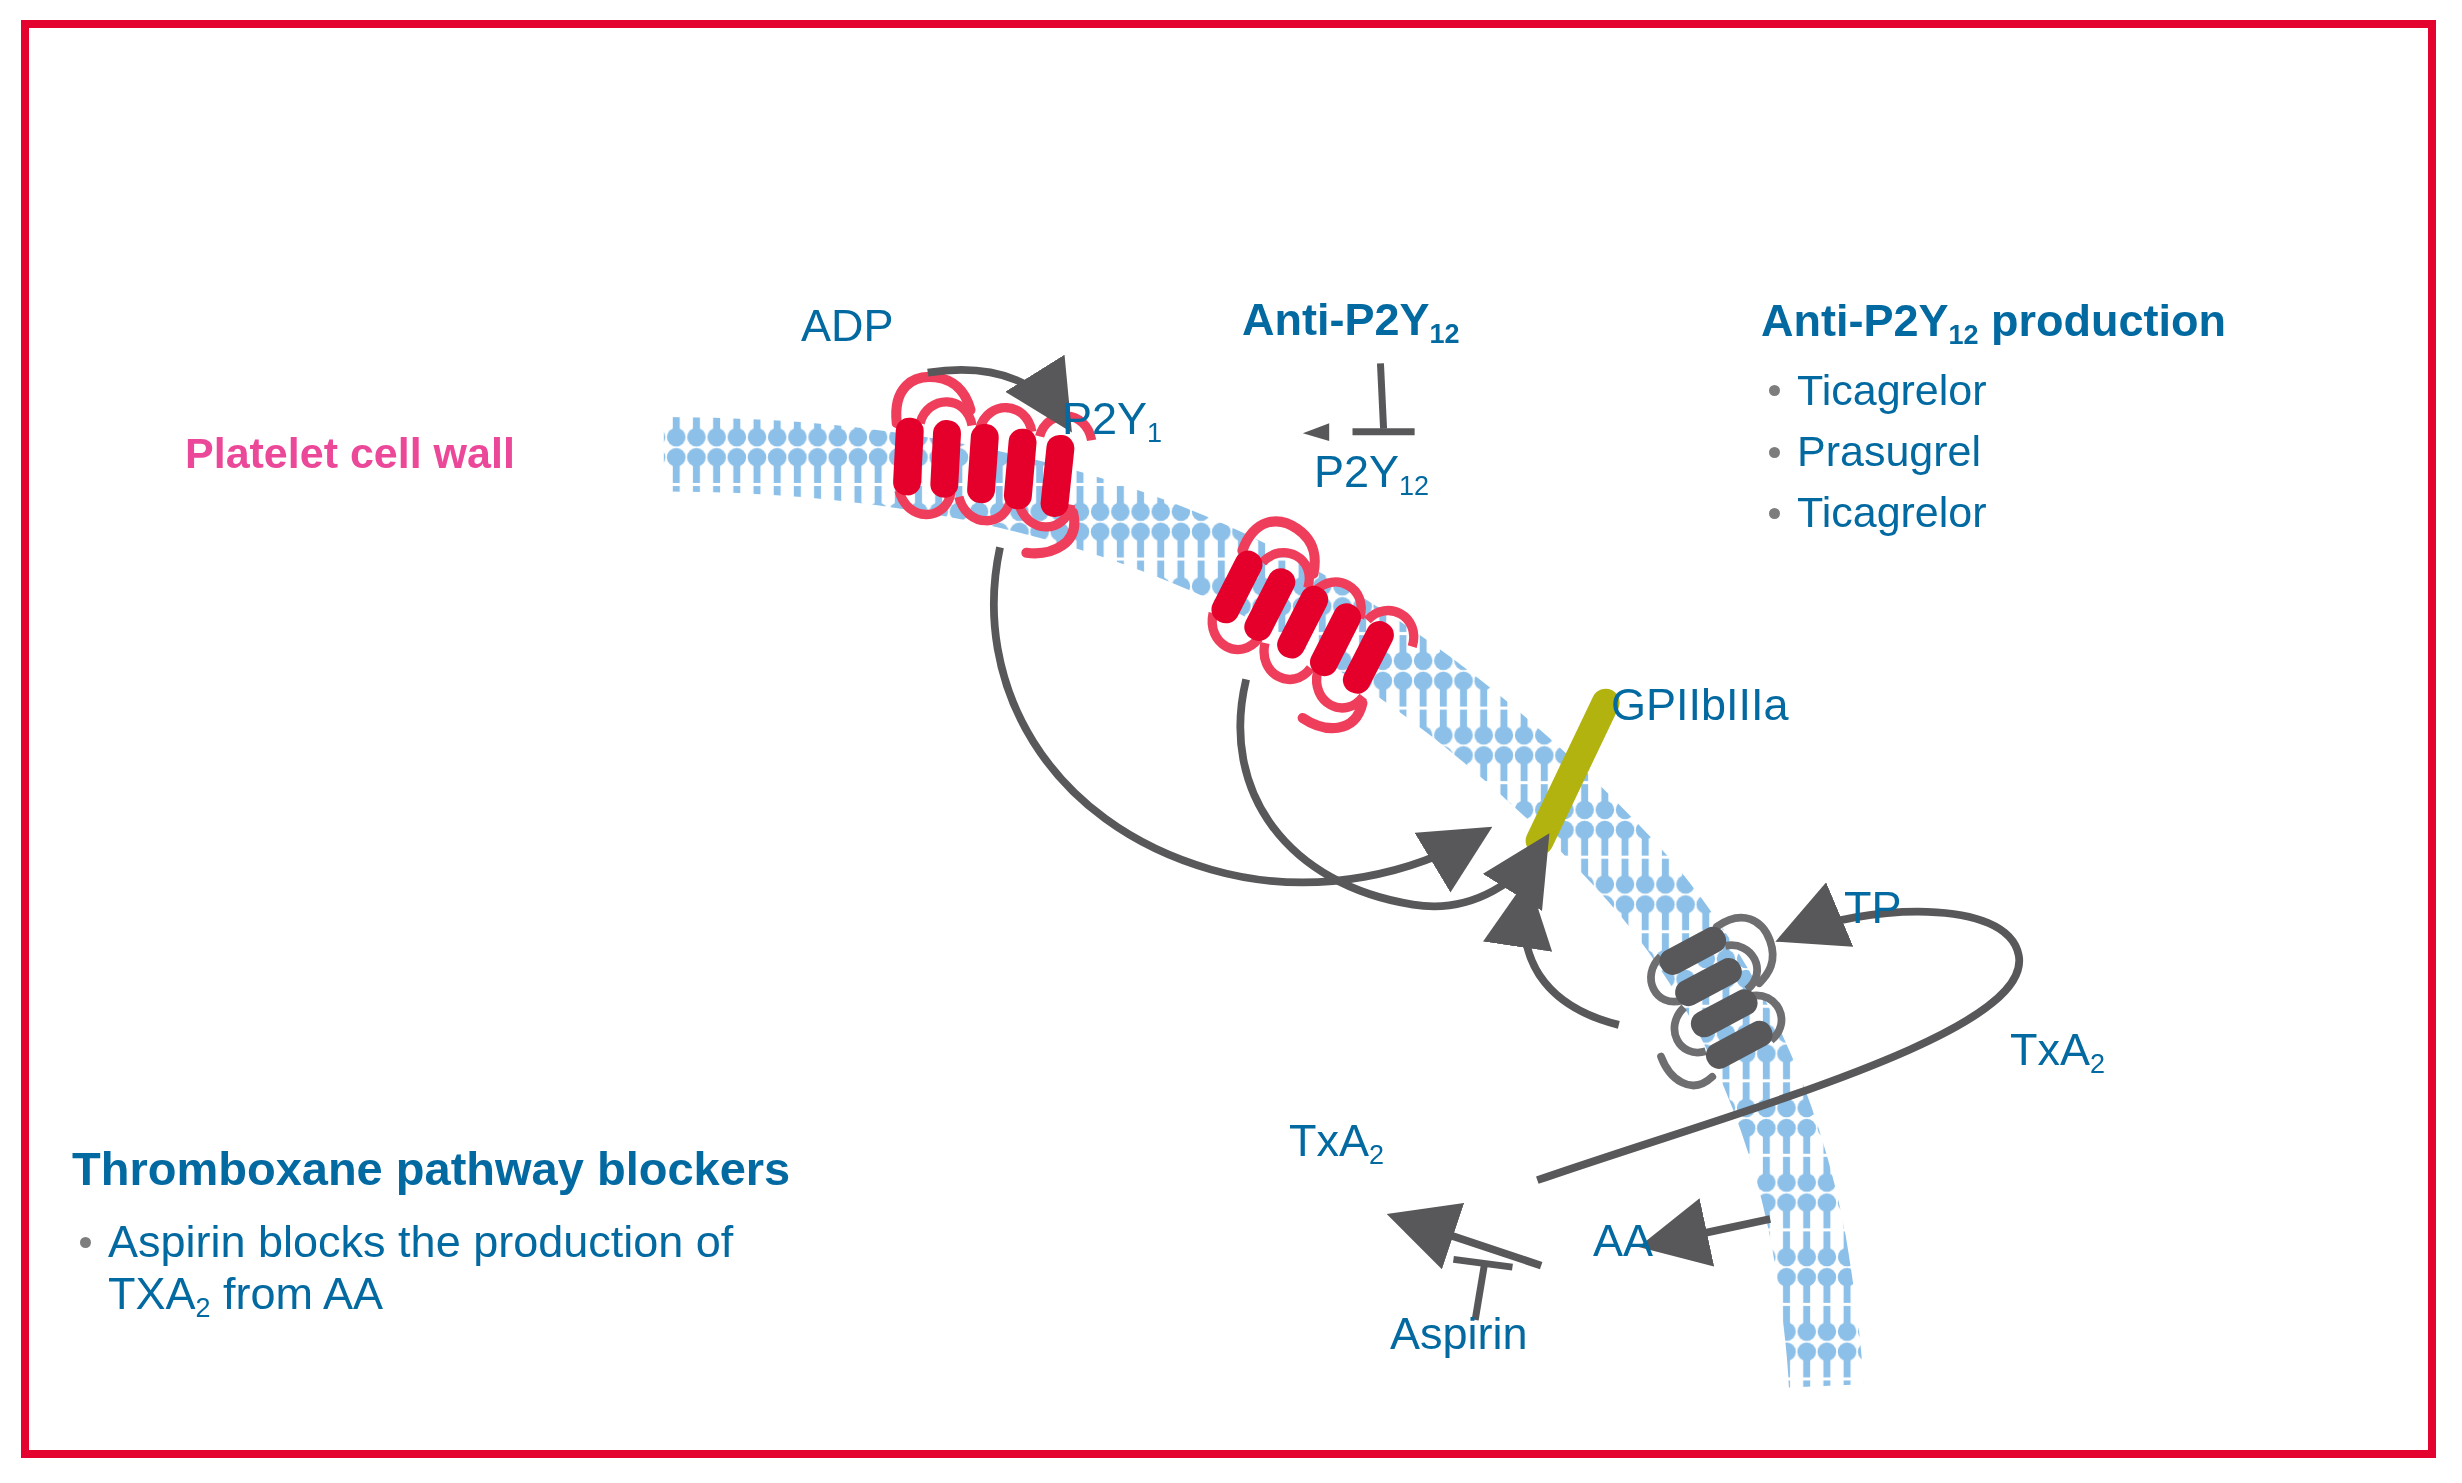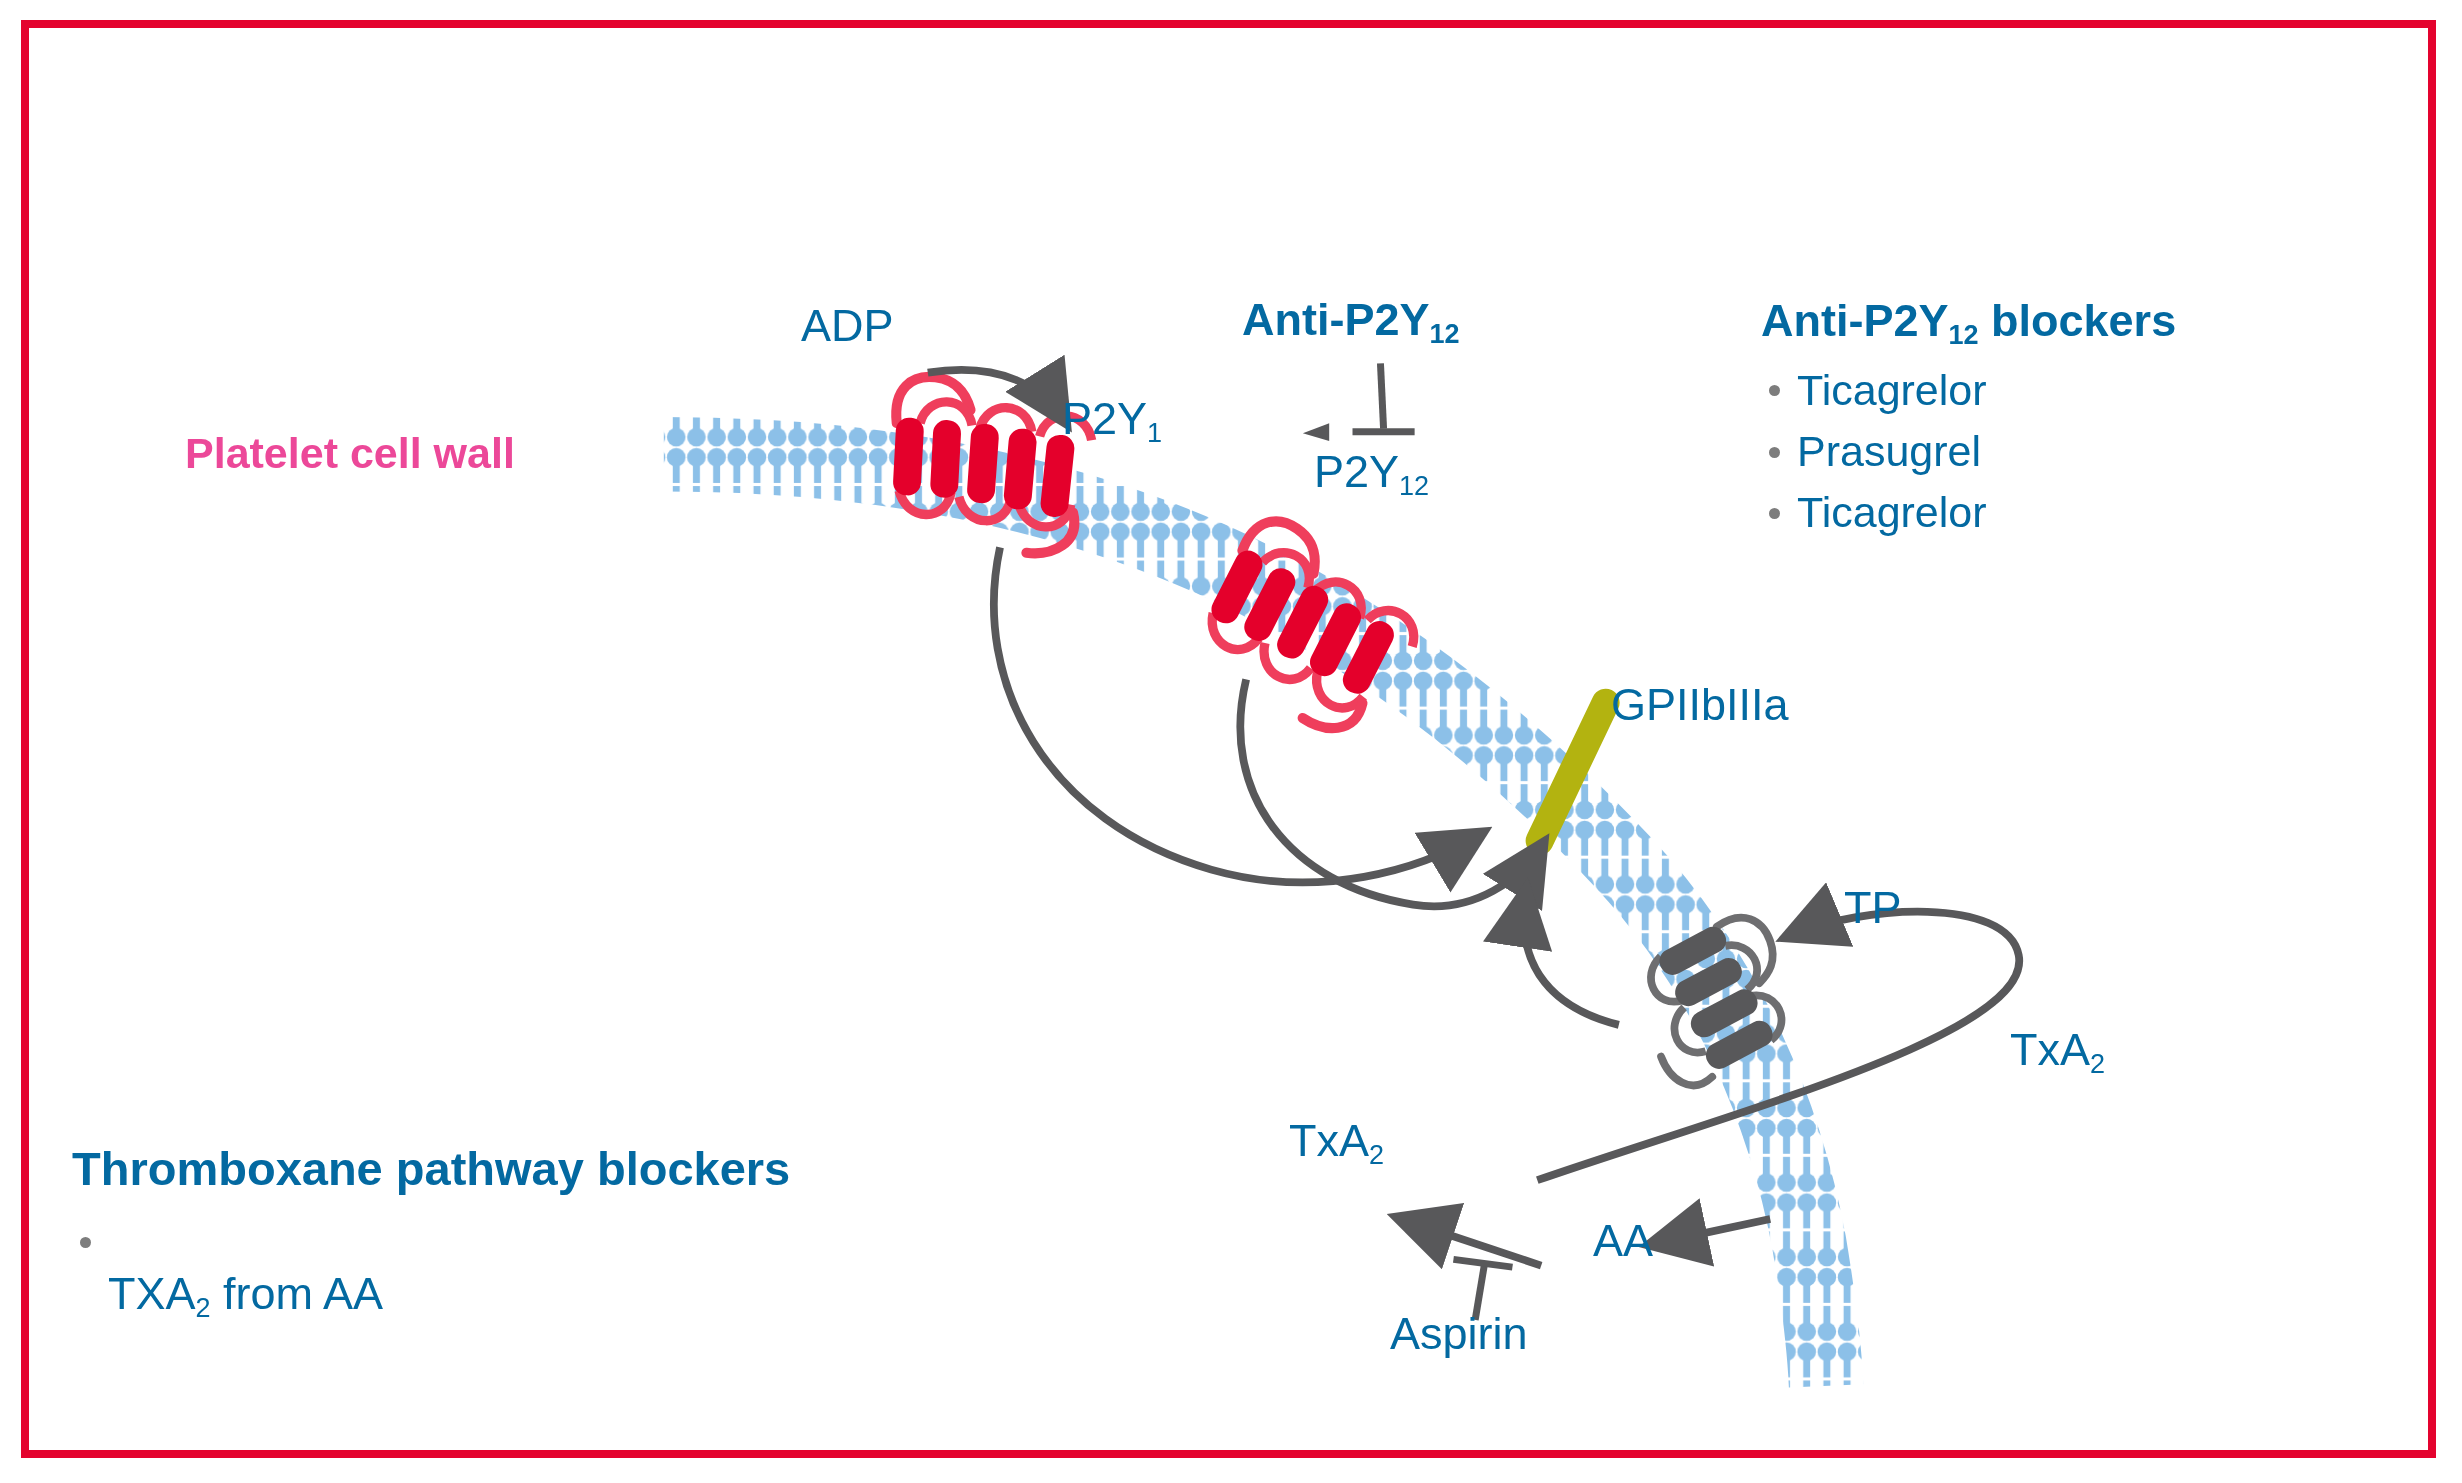--- a/index.html
+++ b/index.html
@@ -171,33 +171,33 @@
   <div class="lbl gray" style="left:1289px;top:1118px;font-size:45px;">
     <span>TxA</span><sub>2</sub>
   </div>
 
   <div class="lbl gray" style="left:1593px;top:1218px;font-size:45px;">AA</div>
 
   <div class="lbl gray" style="left:1390px;top:1311px;font-size:45px;">Aspirin</div>
 
   <div style="position:absolute;left:1761px;top:295px;width:637px;">
     <div class="gray bold" style="font-size:45px;margin-bottom:18.6px;">
-      <span>Anti-P2Y</span><sub>12</sub><span> blockers</span>
+      <span>Anti-P2Y</span><sub>12</sub><span> production</span>
     </div>
     <ul class="bullets gray" style="font-size:43px;">
       <li>Ticagrelor</li>
       <li>Prasugrel</li>
       <li>Ticagrelor</li>
     </ul>
   </div>
 
   <div style="position:absolute;left:72px;top:1141px;width:1087px;">
     <div class="gray bold" style="font-size:47px;margin-bottom:20px;">Thromboxane pathway blockers</div>
     <ul class="bullets gray" style="font-size:45px;">
       <li>
-        <br>
+        <span>Aspirin blocks the production of</span><br>
         <span>TXA</span><sub>2</sub><span> from AA</span>
       </li>
     </ul>
   </div>
 
 </div>
 
 
 </body></html>

